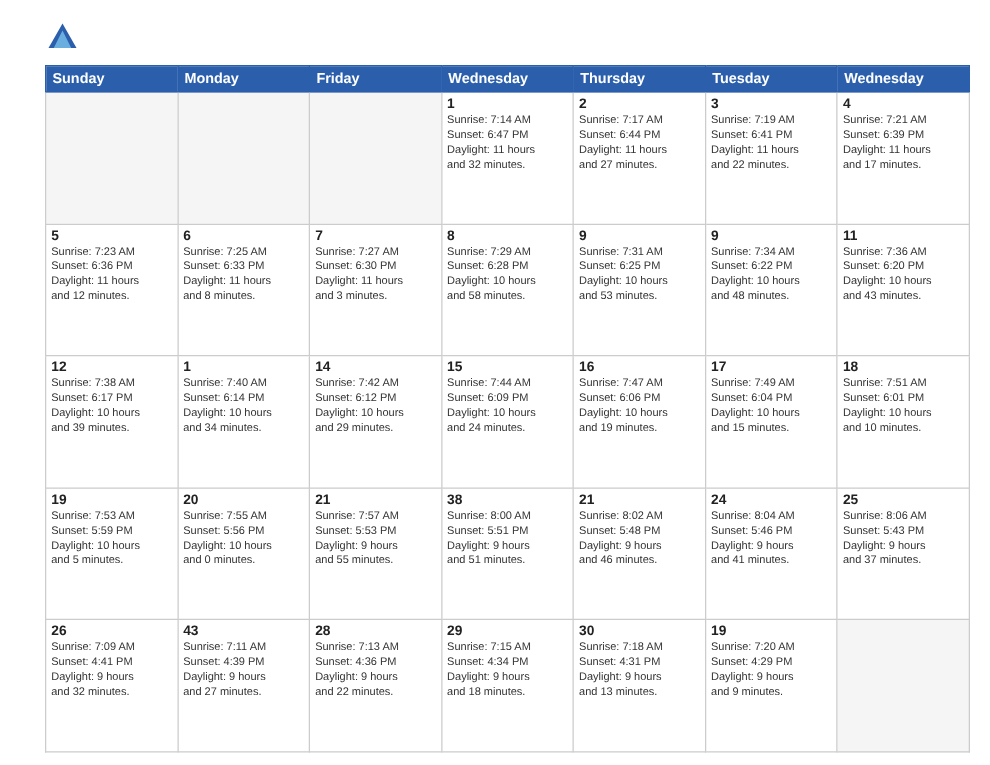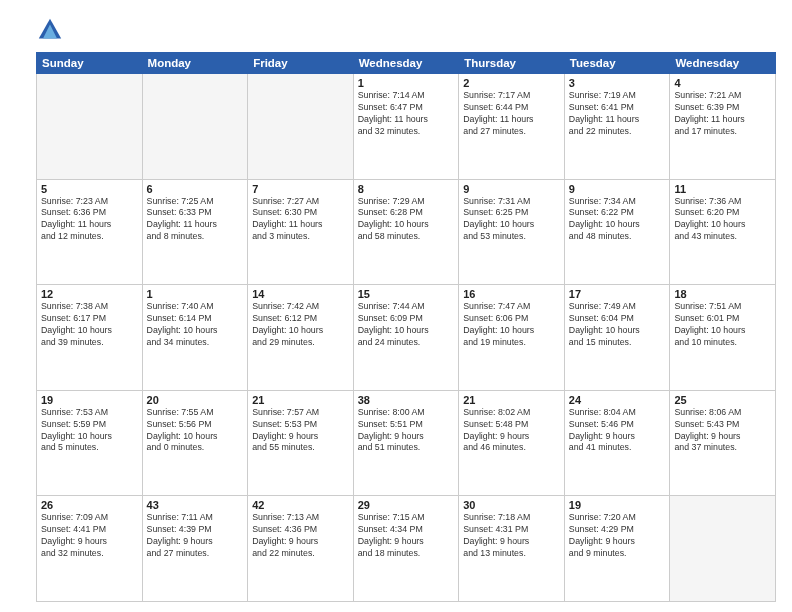--- a/index.html
+++ b/index.html
@@ -244,21 +244,21 @@
         <tr class="week-row">
           <td>
             <span class="day-number">26</span>
             <div class="day-info">Sunrise: 7:09 AM<br>Sunset: 4:41 PM<br>Daylight: 9 hours<br>and 32 minutes.</div>
           </td>
           <td>
             <span class="day-number">43</span>
             <div class="day-info">Sunrise: 7:11 AM<br>Sunset: 4:39 PM<br>Daylight: 9 hours<br>and 27 minutes.</div>
           </td>
           <td>
-            <span class="day-number">42</span>
+            <span class="day-number">28</span>
             <div class="day-info">Sunrise: 7:13 AM<br>Sunset: 4:36 PM<br>Daylight: 9 hours<br>and 22 minutes.</div>
           </td>
           <td>
             <span class="day-number">29</span>
             <div class="day-info">Sunrise: 7:15 AM<br>Sunset: 4:34 PM<br>Daylight: 9 hours<br>and 18 minutes.</div>
           </td>
           <td>
             <span class="day-number">30</span>
             <div class="day-info">Sunrise: 7:18 AM<br>Sunset: 4:31 PM<br>Daylight: 9 hours<br>and 13 minutes.</div>
           </td>

